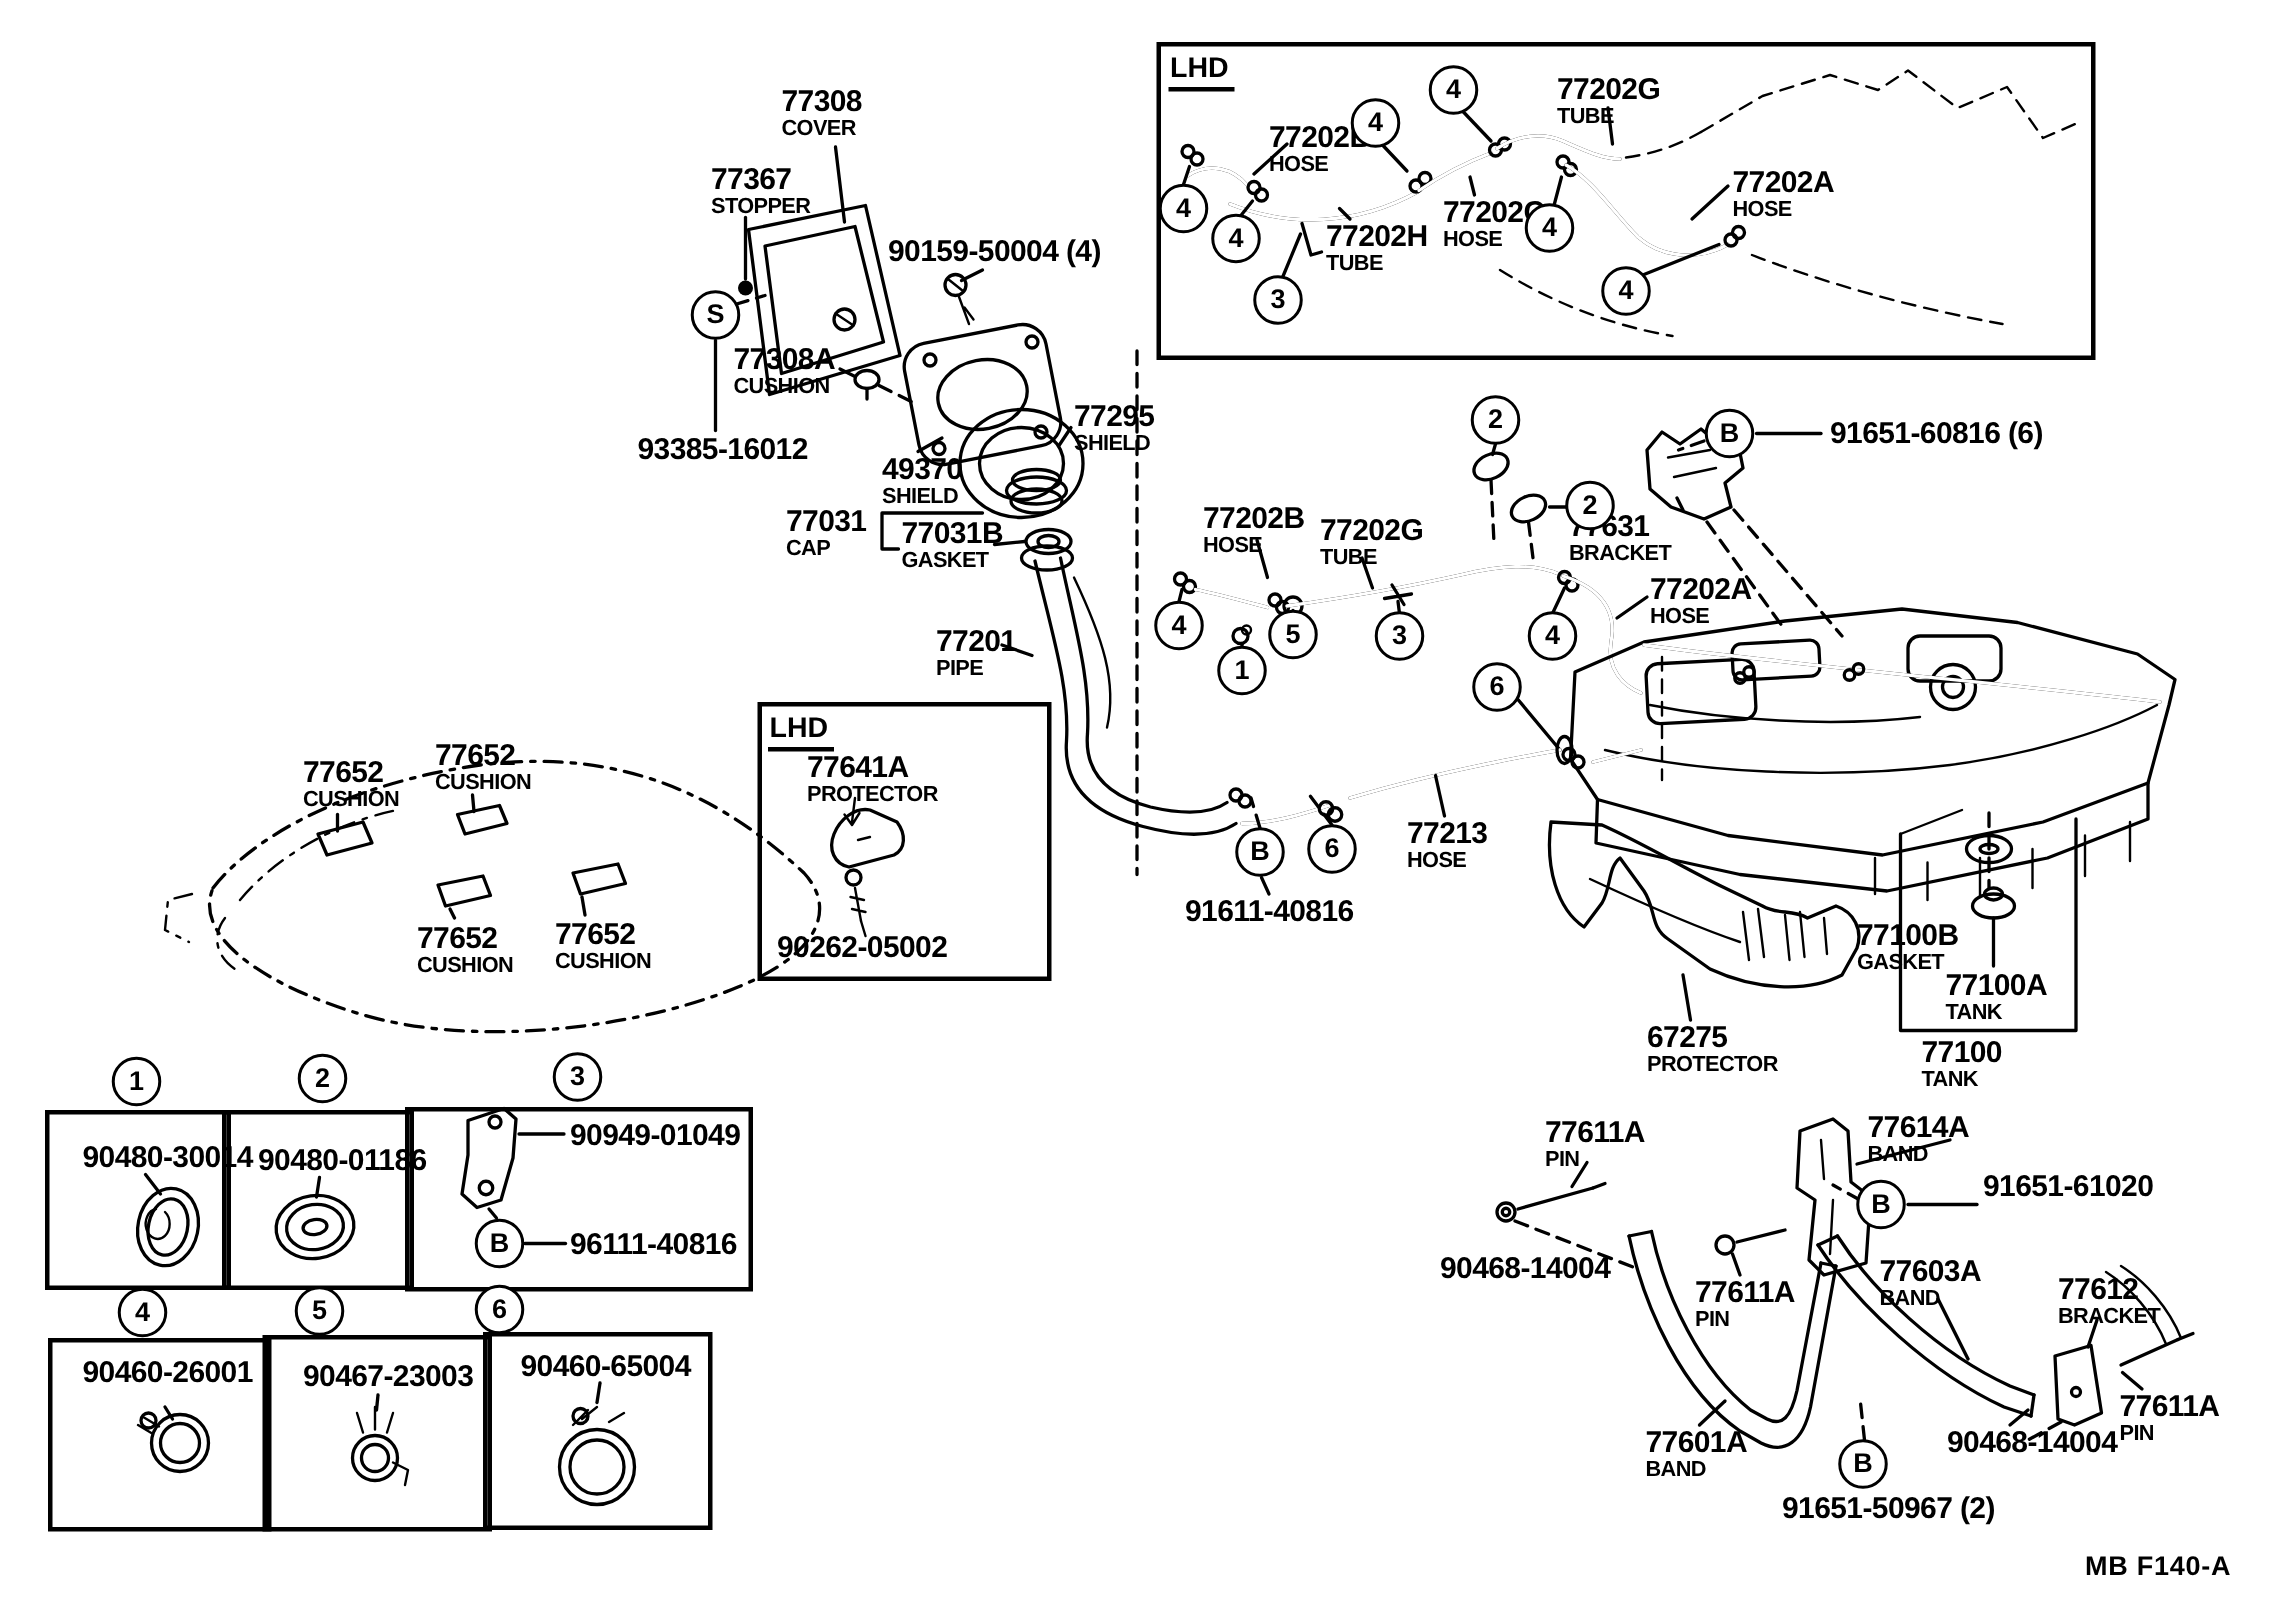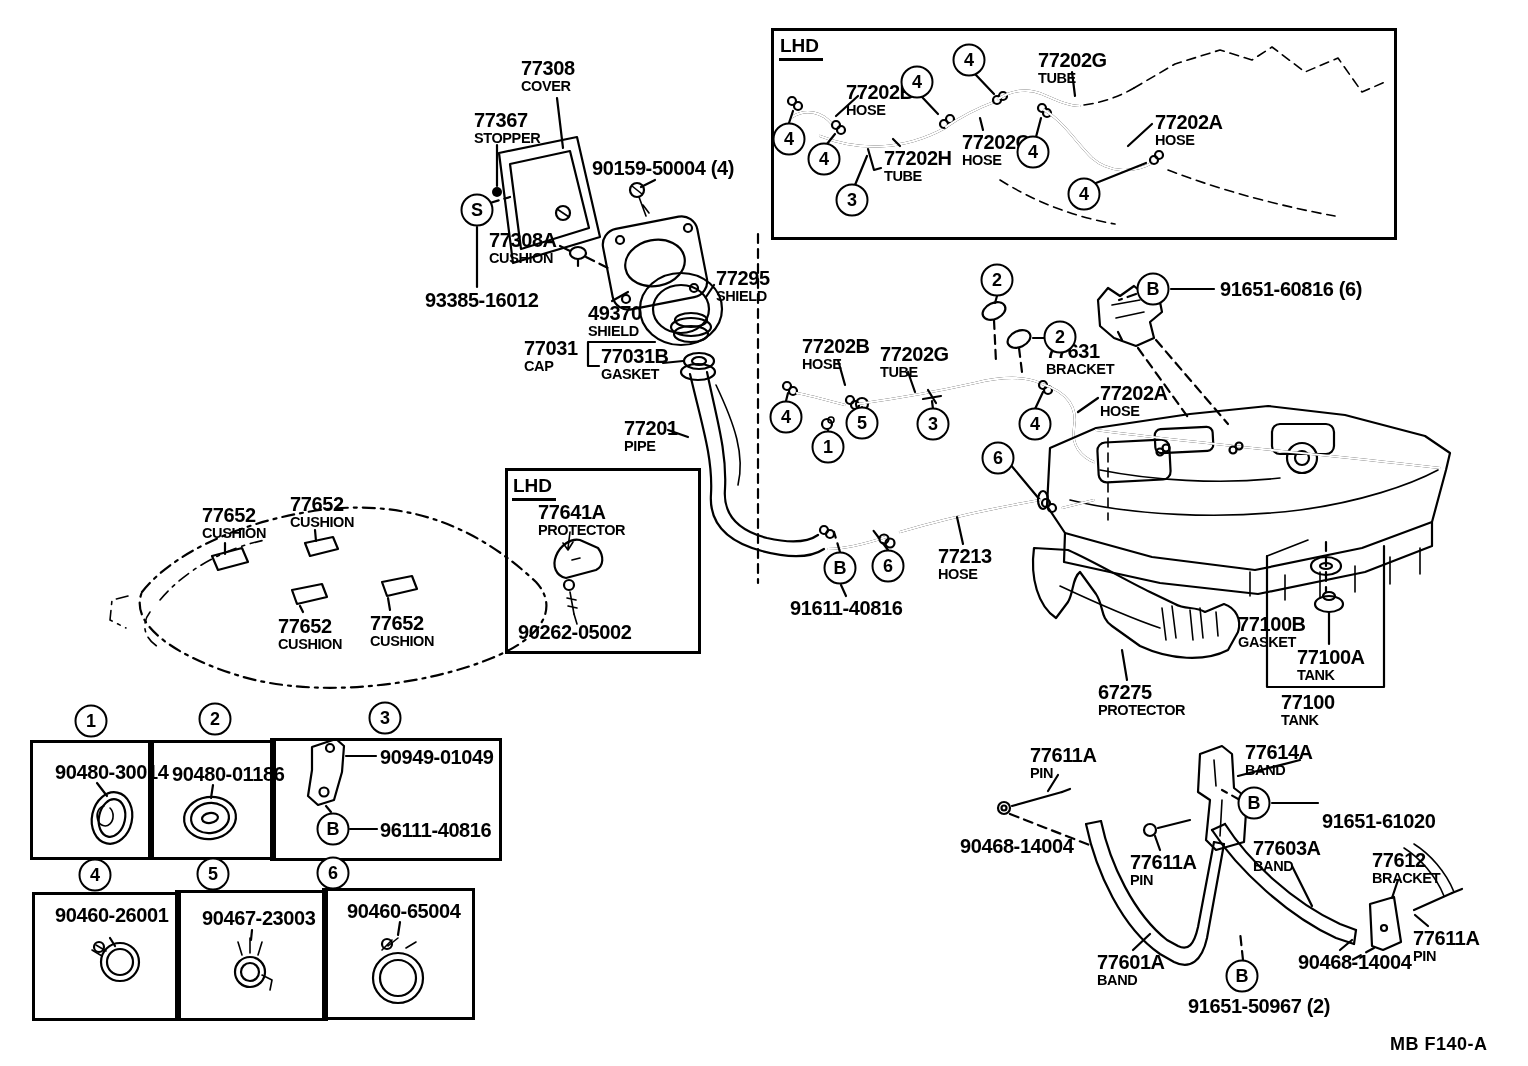--- a/index.html
+++ b/index.html
@@ -515,21 +515,21 @@
     </div>
 
 <div class="lbl" style="left:1030px;top:745px">
       <span class="num">77611A</span>
       <span class="desc">PIN</span>
     </div>
 <div class="lbl" style="left:1245px;top:742px">
       <span class="num">77614A</span>
       <span class="desc">BAND</span>
     </div>
-<div class="lbl" style="left:1322px;top:811px">
+<div class="lbl" style="left:1322px;top:781px">
       <span class="num">91651-61020</span>
     </div>
 <div class="lbl" style="left:960px;top:836px">
       <span class="num">90468-14004</span>
     </div>
 <div class="lbl" style="left:1130px;top:852px">
       <span class="num">77611A</span>
       <span class="desc">PIN</span>
     </div>
 <div class="lbl" style="left:1253px;top:838px">

